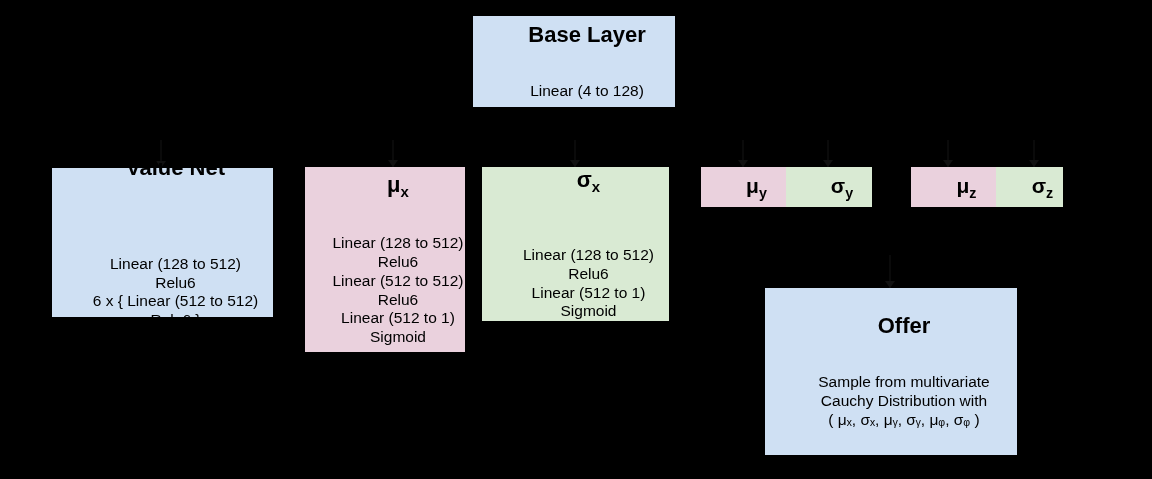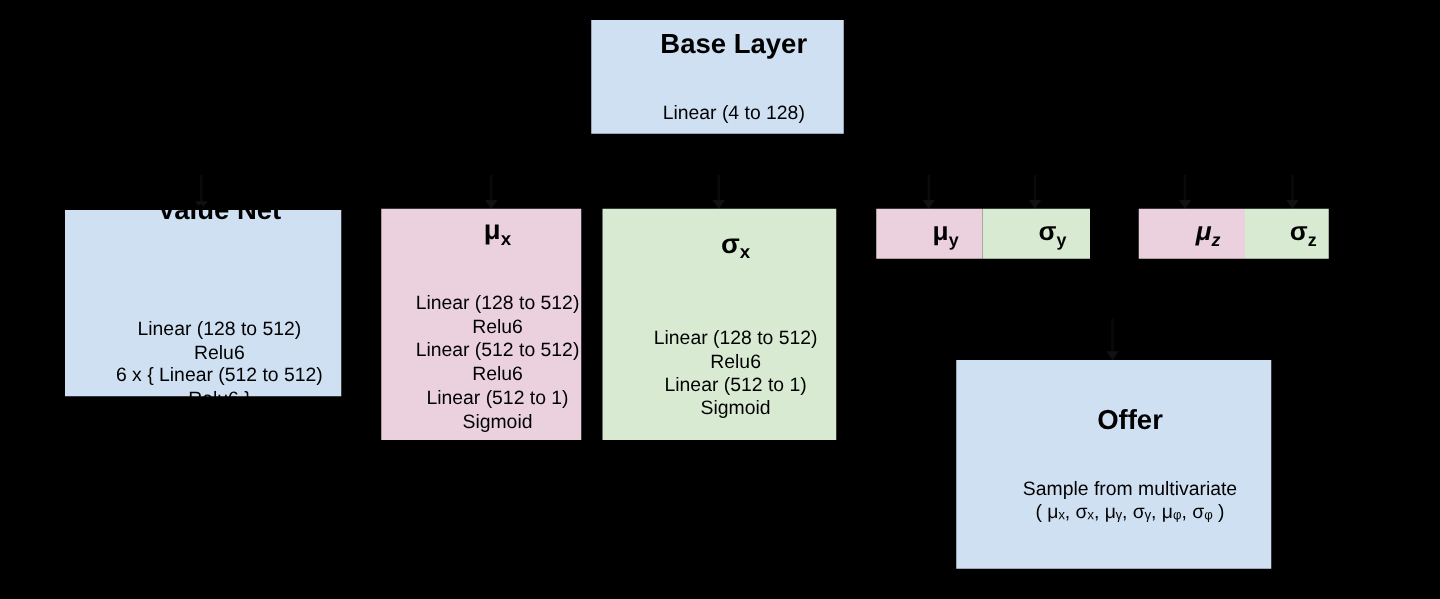--- a/index.html
+++ b/index.html
@@ -20,24 +20,24 @@
   .title{font-weight:bold;font-size:22px;margin-bottom:5px;white-space:nowrap;}
   .title-sm{font-weight:bold;font-size:21px;white-space:nowrap;margin:0;}
   .body-lines{font-size:15.5px;margin-top:28px;}
   .body-lines div{white-space:nowrap;}
   .sub{font-size:0.68em;vertical-align:-0.32em;font-weight:bold;}
 
   
   #base-layer{left:473px;top:16px;width:202px;height:91px;}
   #value-net{left:52px;top:168px;width:221px;height:149px;gap:40px;}
   #mu-x{left:305px;top:167px;width:160px;height:185px;}
-  #sigma-x{left:482px;top:167px;width:187px;height:185px;}
+  #sigma-x{left:482px;top:167px;width:187px;height:154px;}
   #mu-y{left:701px;top:167px;width:85px;height:40px;}
   #sigma-y{left:786px;top:167px;width:86px;height:40px;}
-  #mu-z{left:911px;top:167px;width:85px;height:40px;font-style:italic;}
+  #mu-z{left:911px;top:167px;width:85px;height:40px;}
   #sigma-z{left:996px;top:167px;width:67px;height:40px;}
   #offer{left:765px;top:288px;width:252px;height:167px;}
 
   .connector{position:absolute;background:#0a0a0a;}
   .arrowhead{
     position:absolute;width:0;height:0;
     border-left:5px solid transparent;border-right:5px solid transparent;
     border-top:7px solid #111111;
   }
 </style>
@@ -134,17 +134,18 @@
   <div class="node green" id="sigma-z">
     <div class="title-sm">
       <span>σ</span><span class="sub">z</span>
     </div>
   </div>
 
   <div class="node blue" id="offer">
     <div class="title">Offer</div>
     <div class="body-lines">
       <div>Sample from multivariate</div>
+      <div>Cauchy Distribution with</div>
       <div>( μₓ, σₓ, μᵧ, σᵧ, μᵩ, σᵩ )</div>
     </div>
   </div>
 
 </div>
 
 </body></html>

